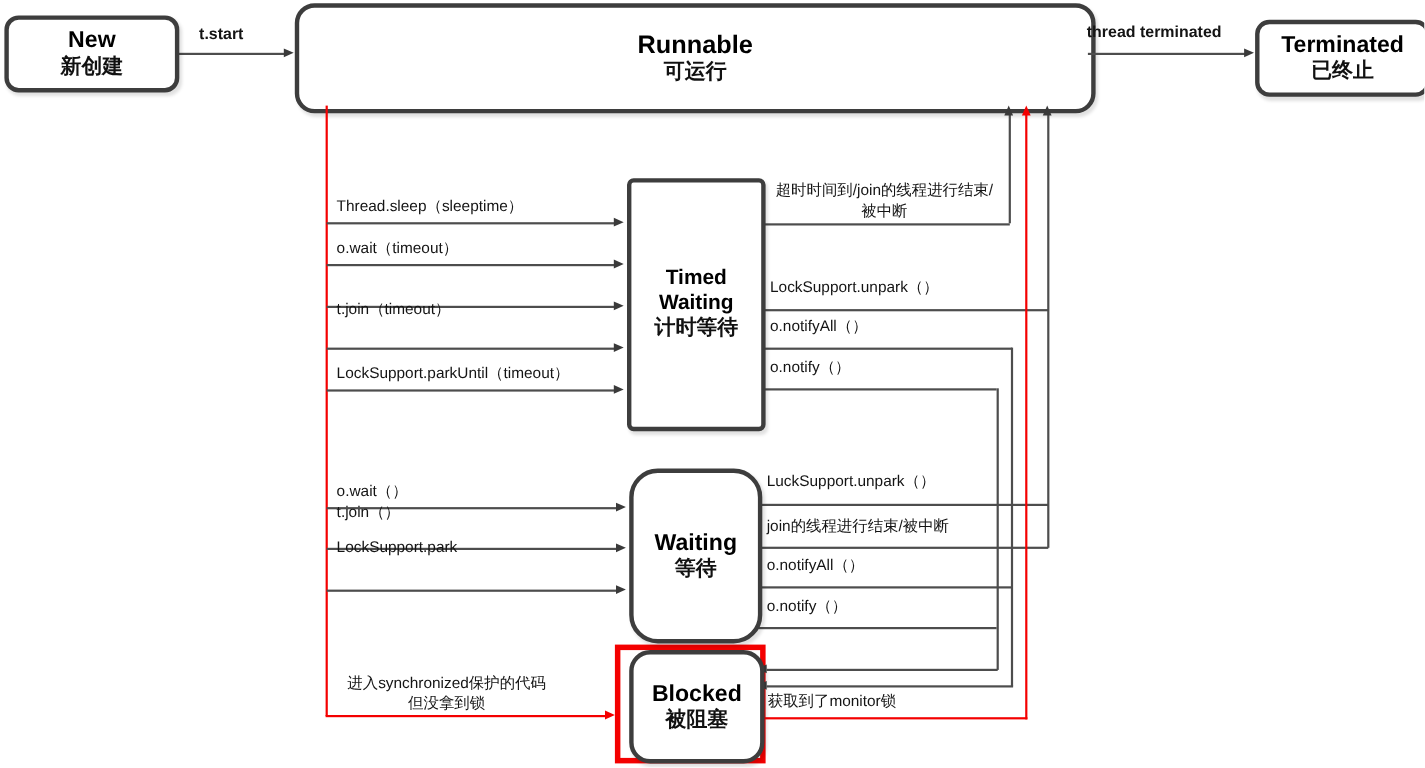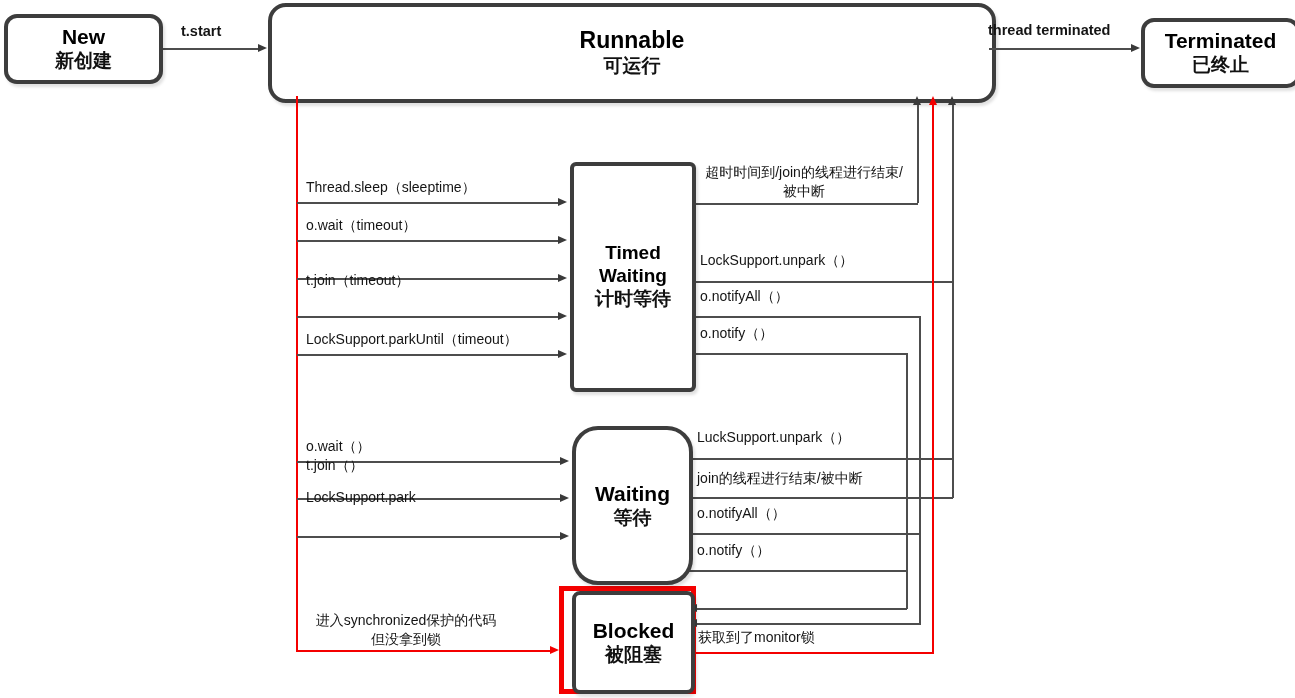--- a/index.html
+++ b/index.html
@@ -23,21 +23,21 @@
   .arrow.u{border-left:4.5px solid transparent;border-right:4.5px solid transparent;border-bottom:9px solid #3a3a3a;}
   .arrow.r.red{border-left-color:#f40000;}
   .arrow.u.red{border-bottom-color:#f40000;}
   .lbl{position:absolute;font-size:14px;line-height:18px;color:#141414;white-space:nowrap;z-index:4;}
   .lbl.b{font-weight:bold;font-size:14.5px;text-align:center;}
   .lbl2{position:absolute;font-size:14px;line-height:19px;color:#141414;text-align:center;z-index:4;}
   #blocked-outer{
     position:absolute;left:559px;top:586px;width:137px;height:108px;
     border:5px solid #f40000;background:#ffffff;border-radius:0;z-index:1;box-sizing:border-box;
   }
-  #blocked-inner{left:572px;top:591px;width:115px;height:95px;border-radius:8px;z-index:3;}
+  #blocked-inner{left:572px;top:591px;width:115px;height:95px;border-radius:19px;z-index:3;}
   #new-box{left:4px;top:14px;width:151px;height:62px;border-radius:13px;}
   #runnable-box{left:268px;top:3px;width:720px;height:92px;border-radius:18px;z-index:1;}
   #terminated-box{left:1141px;top:18px;width:151px;height:62px;border-radius:13px;}
   #tw-box{left:570px;top:162px;width:118px;height:222px;border-radius:6px;}
   #waiting-box{left:572px;top:426px;width:113px;height:151px;border-radius:26px;}
   #runnable-box .t1{font-size:23px;}
   #tw-box .t1,#tw-box .t2{font-size:19px;}
 </style>
 </head>
 <body>

